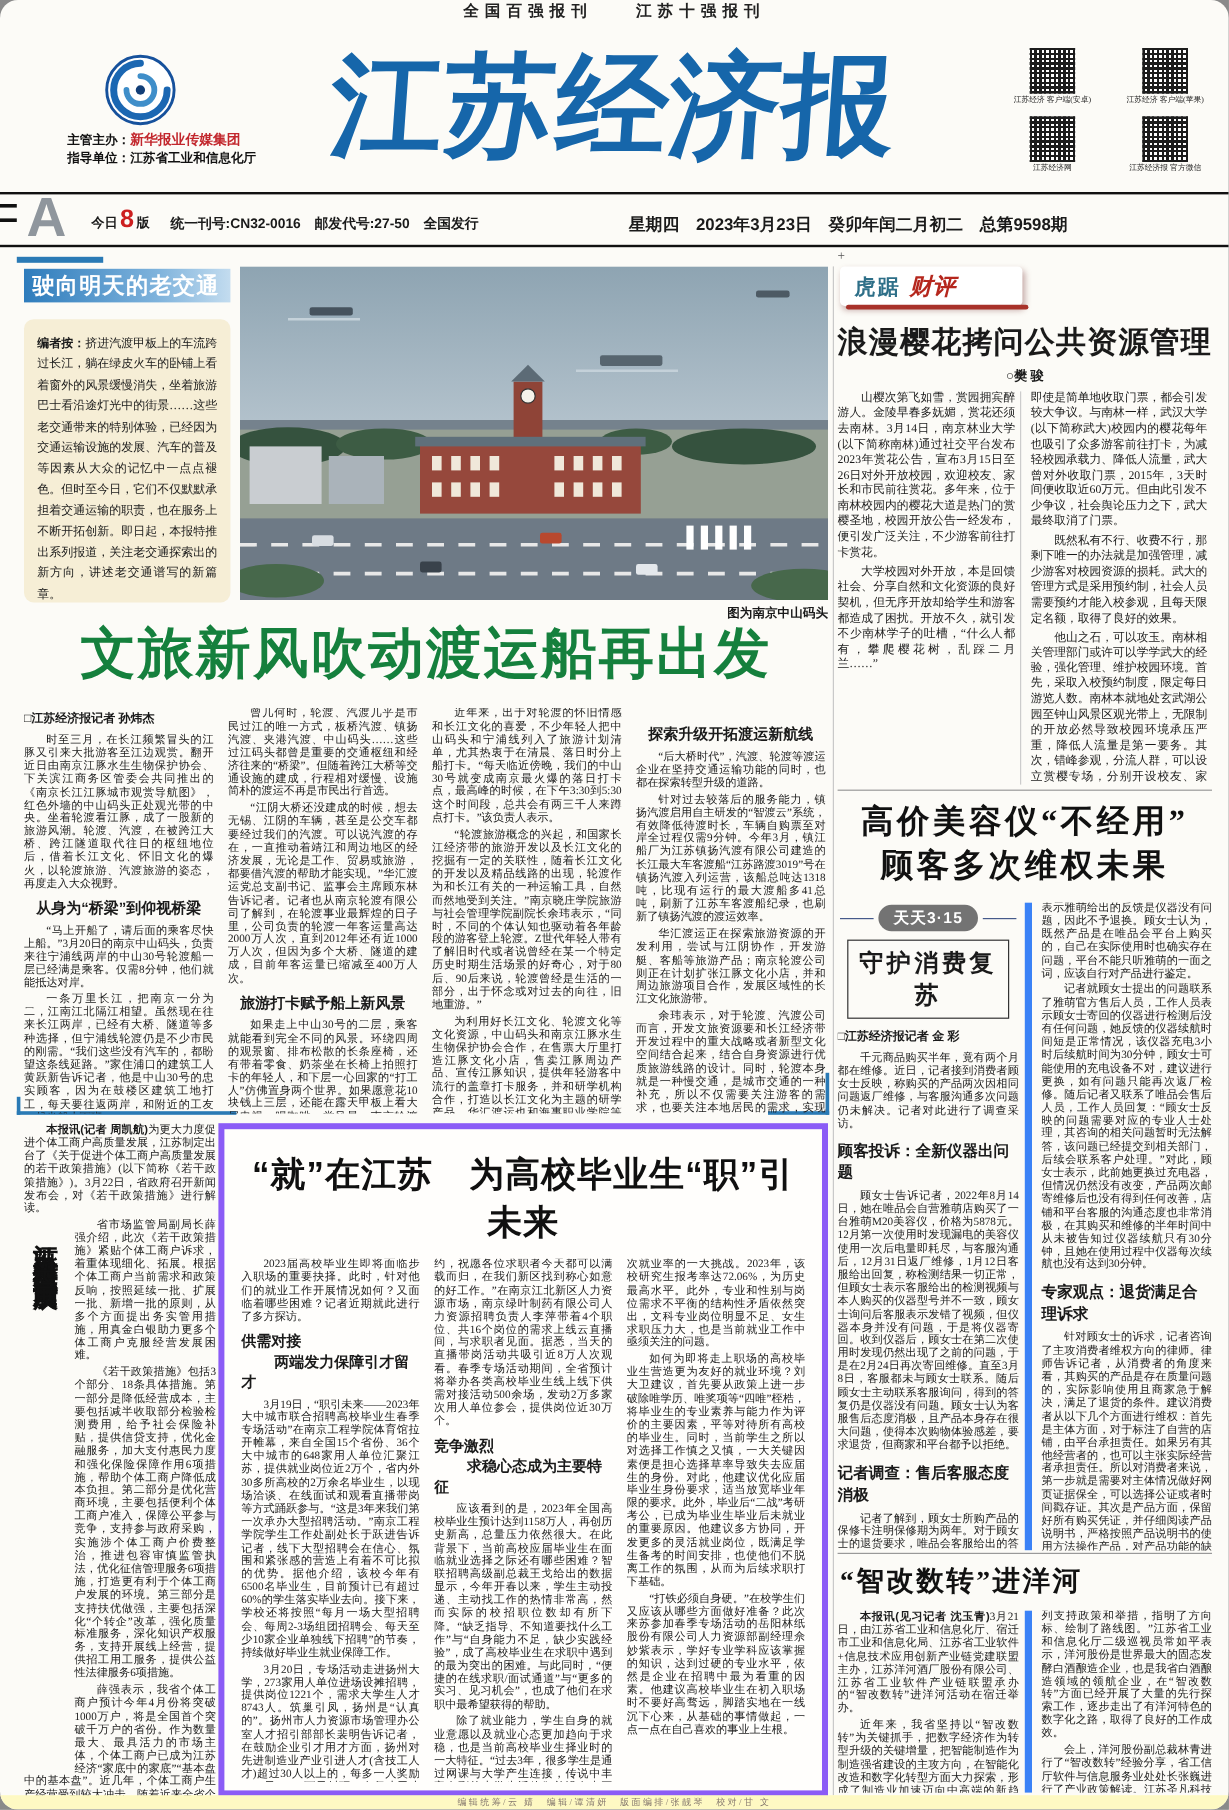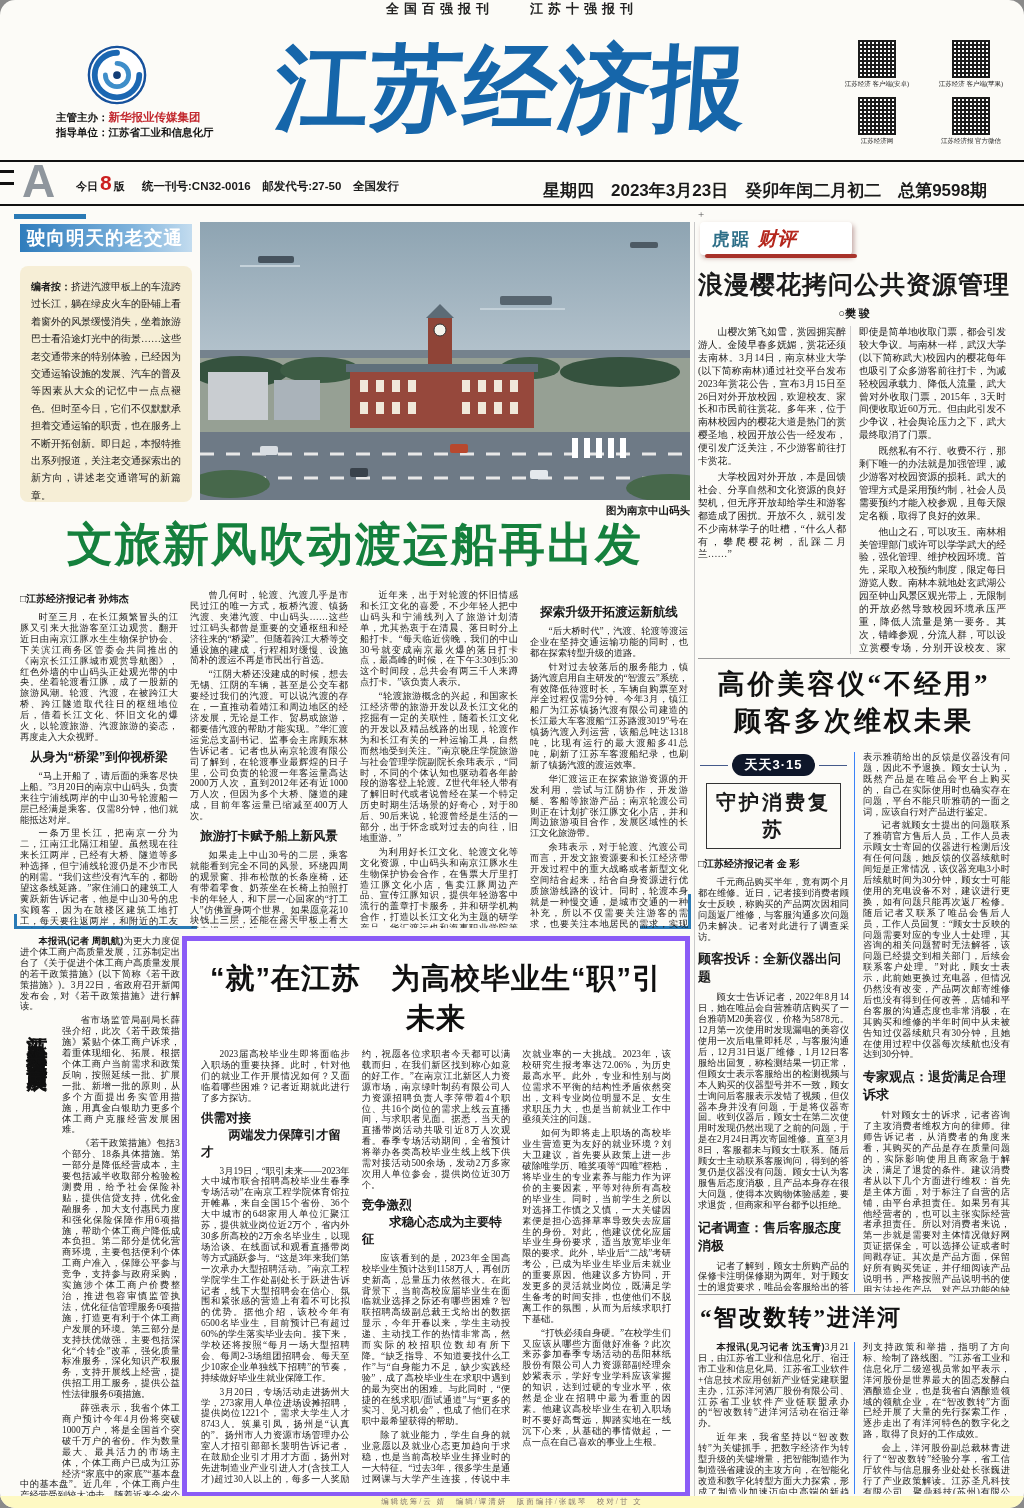--- a/index.html
+++ b/index.html
@@ -22,21 +22,21 @@
   .qrcell{text-align:center;}
   .qr{width:38px;height:38px;margin:0 auto 2px;
       background-image:repeating-linear-gradient(0deg,#1c1c1c 0 2px,transparent 2px 4px),
                        repeating-linear-gradient(90deg,#1c1c1c 0 2px,#fff 2px 4px);}
   .qrlabel{font-size:6.5px;line-height:1.35;color:#222;}
   .rule{background:#111;}
   .bigA{left:22px;top:154px;font-size:46px;font-weight:700;color:#8f969d;}
   .edgroup{left:76px;top:172px;font-size:11px;font-weight:700;display:flex;align-items:baseline;gap:1px;}
   .ednum{color:#cc1f1f;font-size:21px;line-height:1;margin:0 1px;}
   .serial{left:142px;top:179px;font-size:11.5px;font-weight:700;}
-  .dateline{left:524px;top:179px;width:482px;text-align:center;font-size:17px;font-weight:700;}
+  .dateline{left:524px;top:179px;width:482px;text-align:left;font-size:14px;font-weight:700;}
   
   .series-title{left:20px;top:224px;width:172px;height:28px;line-height:28px;padding-left:7px;box-sizing:border-box;
     background:linear-gradient(90deg,#2e7cbc,#7fb3dc 65%,#c3dcef);color:#fff;font-weight:900;font-size:18.5px;letter-spacing:1px;}
   .series-box{left:20px;top:266px;width:172px;height:236px;background:#f6eed6;border-radius:8px;
     padding:12px 11px;box-sizing:border-box;font-size:10px;line-height:17.4px;text-align:justify;overflow:hidden;}
   .series-box b{font-weight:800;}
   
   .caption{left:200px;top:504px;width:490px;text-align:right;font-size:10.5px;font-weight:700;}
   .ferry-head{left:20px;top:514px;width:670px;text-align:center;font-size:46px;font-weight:700;letter-spacing:2px;color:#15803d;}
   .ferry-cols{left:20px;top:590px;width:672px;height:338px;overflow:hidden;display:flex;gap:12px;}
@@ -64,24 +64,24 @@
   .comment-head{left:698px;top:268px;width:312px;text-align:center;font-size:25px;font-weight:900;letter-spacing:1px;
     font-family:"Liberation Sans","DejaVu Sans",sans-serif;}
   .comment-author{left:698px;top:306px;width:312px;text-align:center;font-size:11px;font-weight:700;}
   .comment-cols{left:698px;top:326px;width:312px;height:328px;overflow:hidden;display:flex;}
   .ccol{width:152px;padding-right:4px;box-sizing:border-box;}
   .ccol + .ccol{border-left:1px solid #ccc;padding-left:8px;width:160px;}
   .kai .p{font-size:9.8px;line-height:12.9px;}
   .consumer-h{left:698px;top:666px;width:312px;text-align:center;font-weight:900;font-size:27px;letter-spacing:3px;line-height:37px;color:#111;}
   .consumer-cols{left:698px;top:752px;width:312px;height:540px;overflow:hidden;display:flex;}
   .ucolL{width:156px;padding-right:5px;box-sizing:border-box;}
-  .ucolR{width:156px;border-left:1px solid #3b82f6;padding-left:8px;box-sizing:border-box;}
+  .ucolR{width:156px;border-left:6px solid #3b82f6;padding-left:8px;box-sizing:border-box;}
   .badgerow{display:flex;align-items:center;gap:4px;margin:2px 2px 7px;}
   .bline{flex:1;height:1px;background:#455a8a;}
-  .pill{background:#0f172a;color:#fff;font-weight:700;font-size:13px;padding:2px 12px;border-radius:12px;letter-spacing:1px;
+  .pill{background:#737373;color:#fff;font-weight:700;font-size:13px;padding:2px 12px;border-radius:12px;letter-spacing:1px;
     font-family:"Liberation Sans",sans-serif;}
   .guardbox{border:1.5px solid #333;margin:0 8px 8px;padding:5px 2px;text-align:center;font-size:20px;font-weight:900;letter-spacing:3px;}
   .ssub{font-family:Liberation Mono, monospace;font-weight:800;font-size:13px;margin:8px 0 6px;}
   .yh-head{left:700px;top:1302px;width:312px;font-size:23px;font-weight:900;letter-spacing:2px;color:#111;}
   .yh-cols{left:698px;top:1342px;width:312px;height:152px;overflow:hidden;display:flex;}
   .footer{left:0;top:1496px;width:1024px;height:12px;background:#fef9c3;font-size:7.5px;line-height:12px;
     text-align:center;color:#85786e;letter-spacing:2px;}
 </style>
 </head>
 <body>

